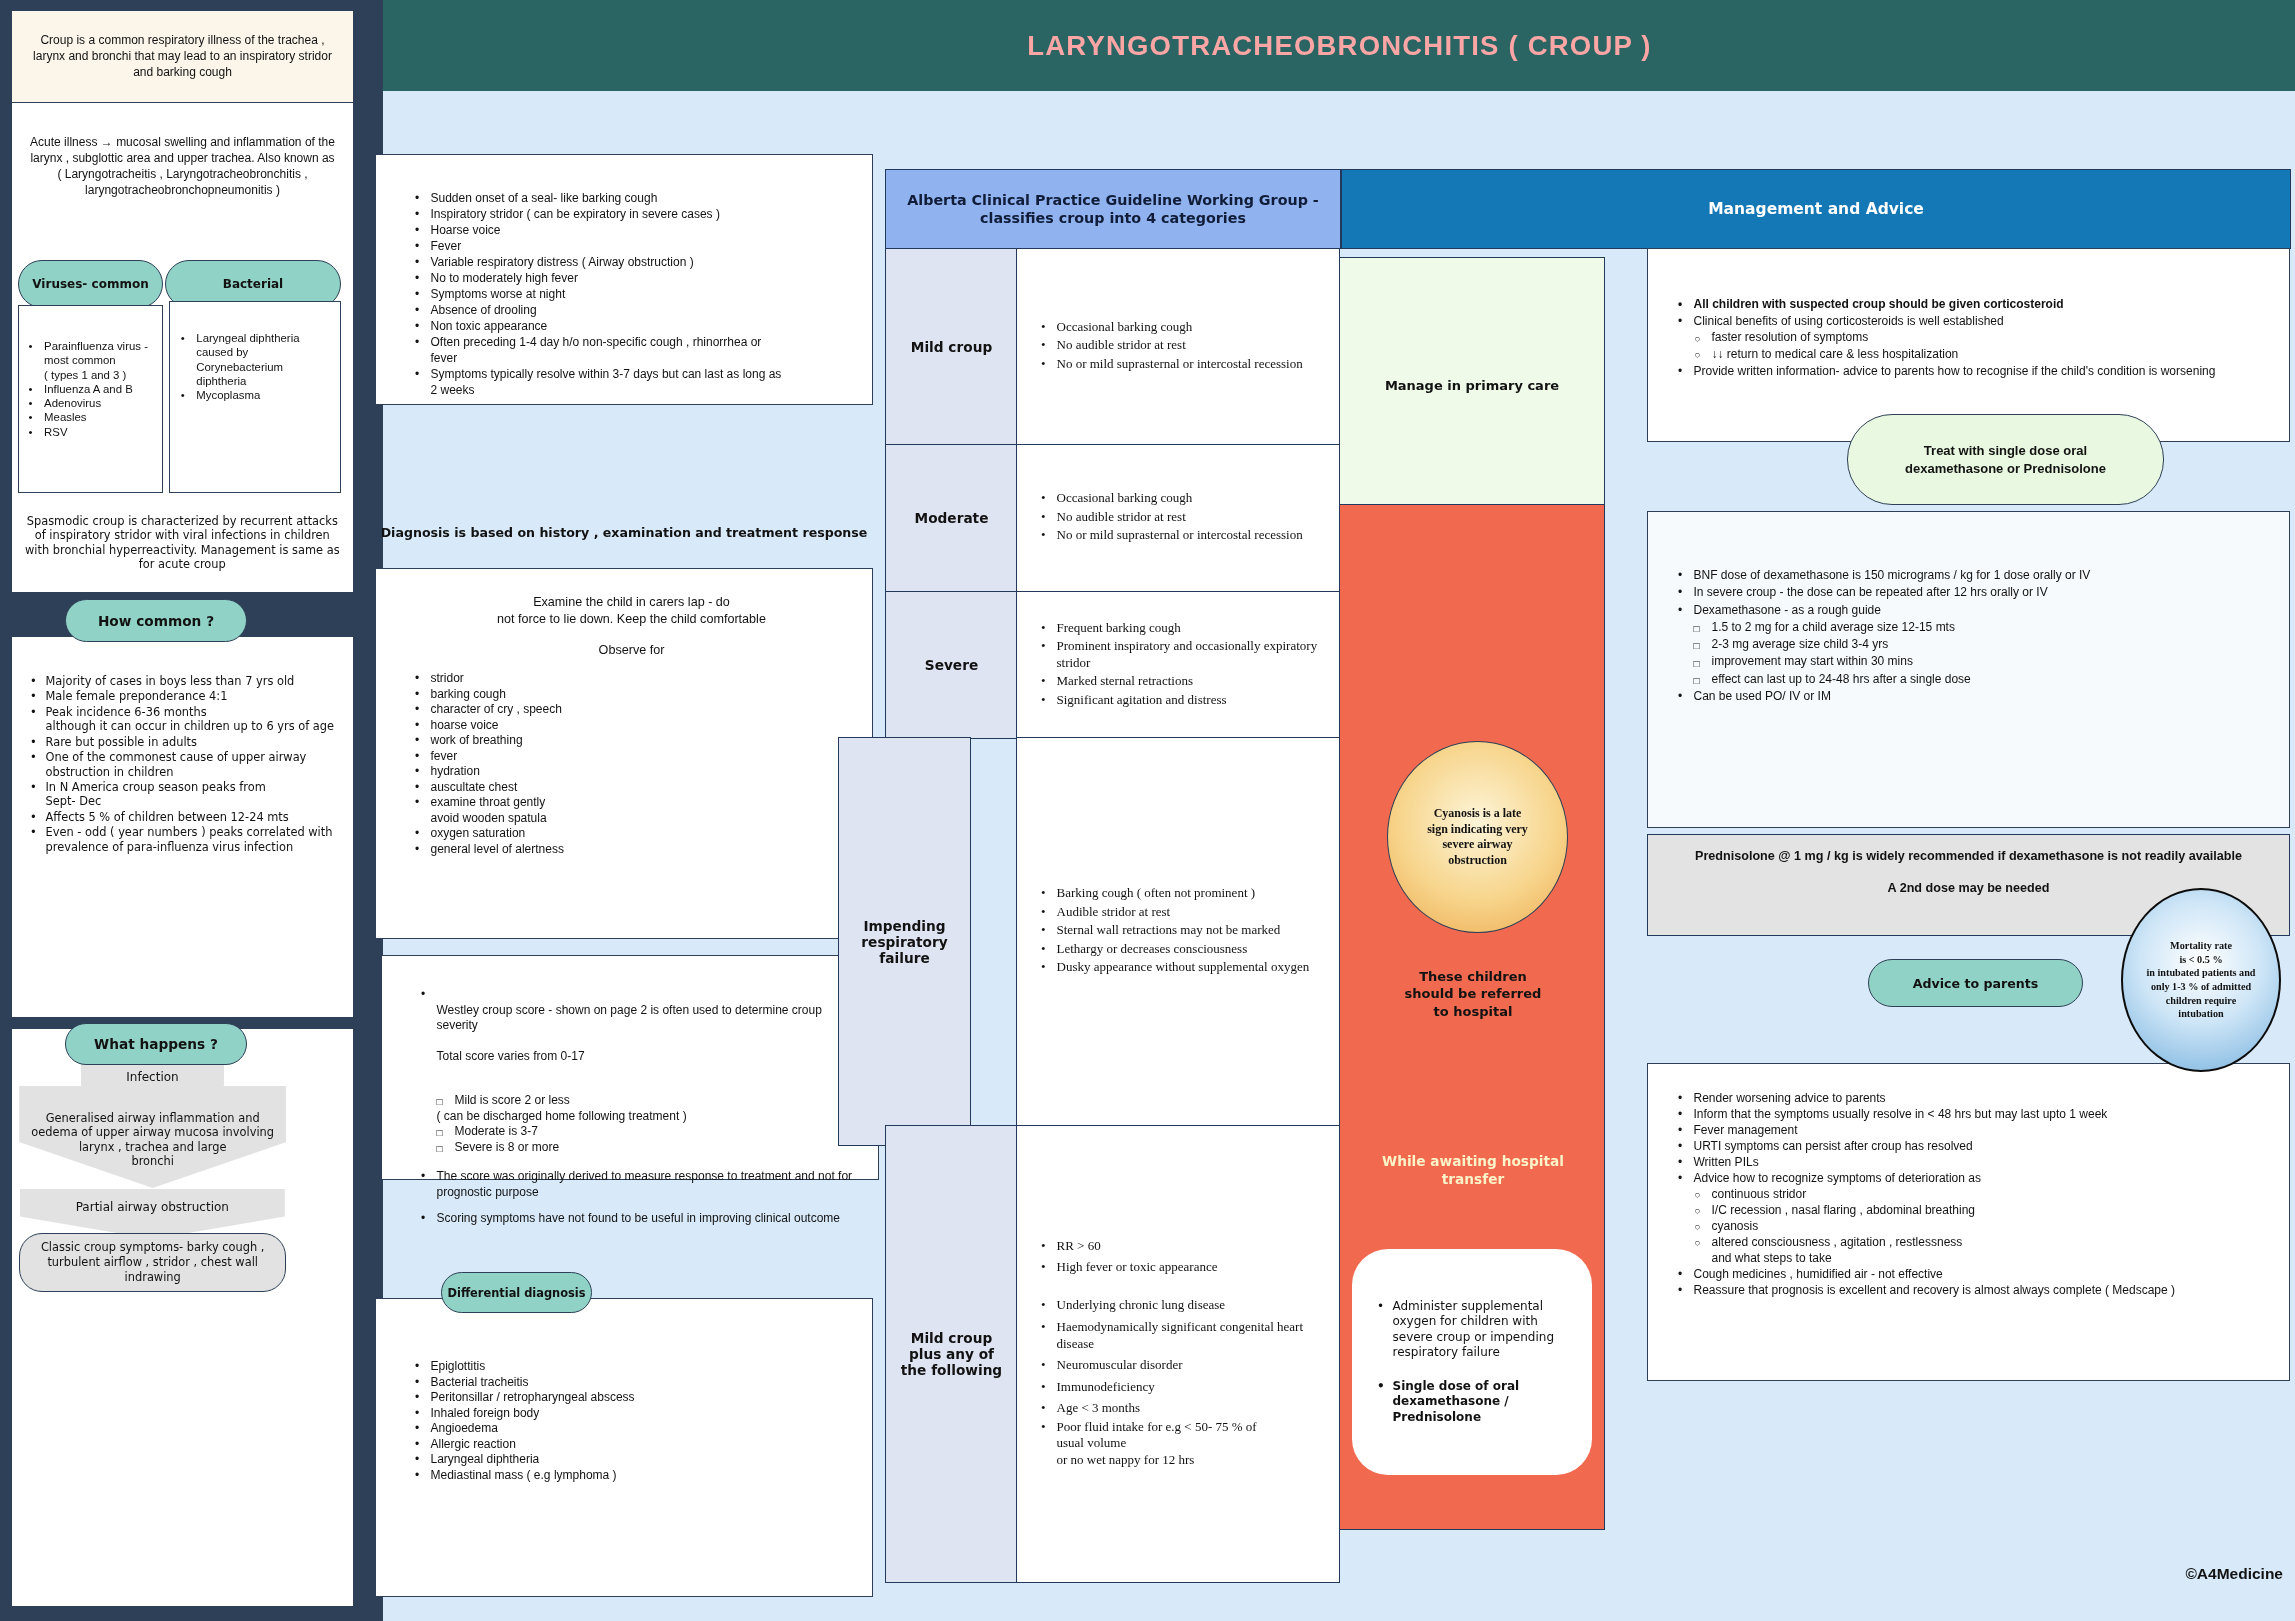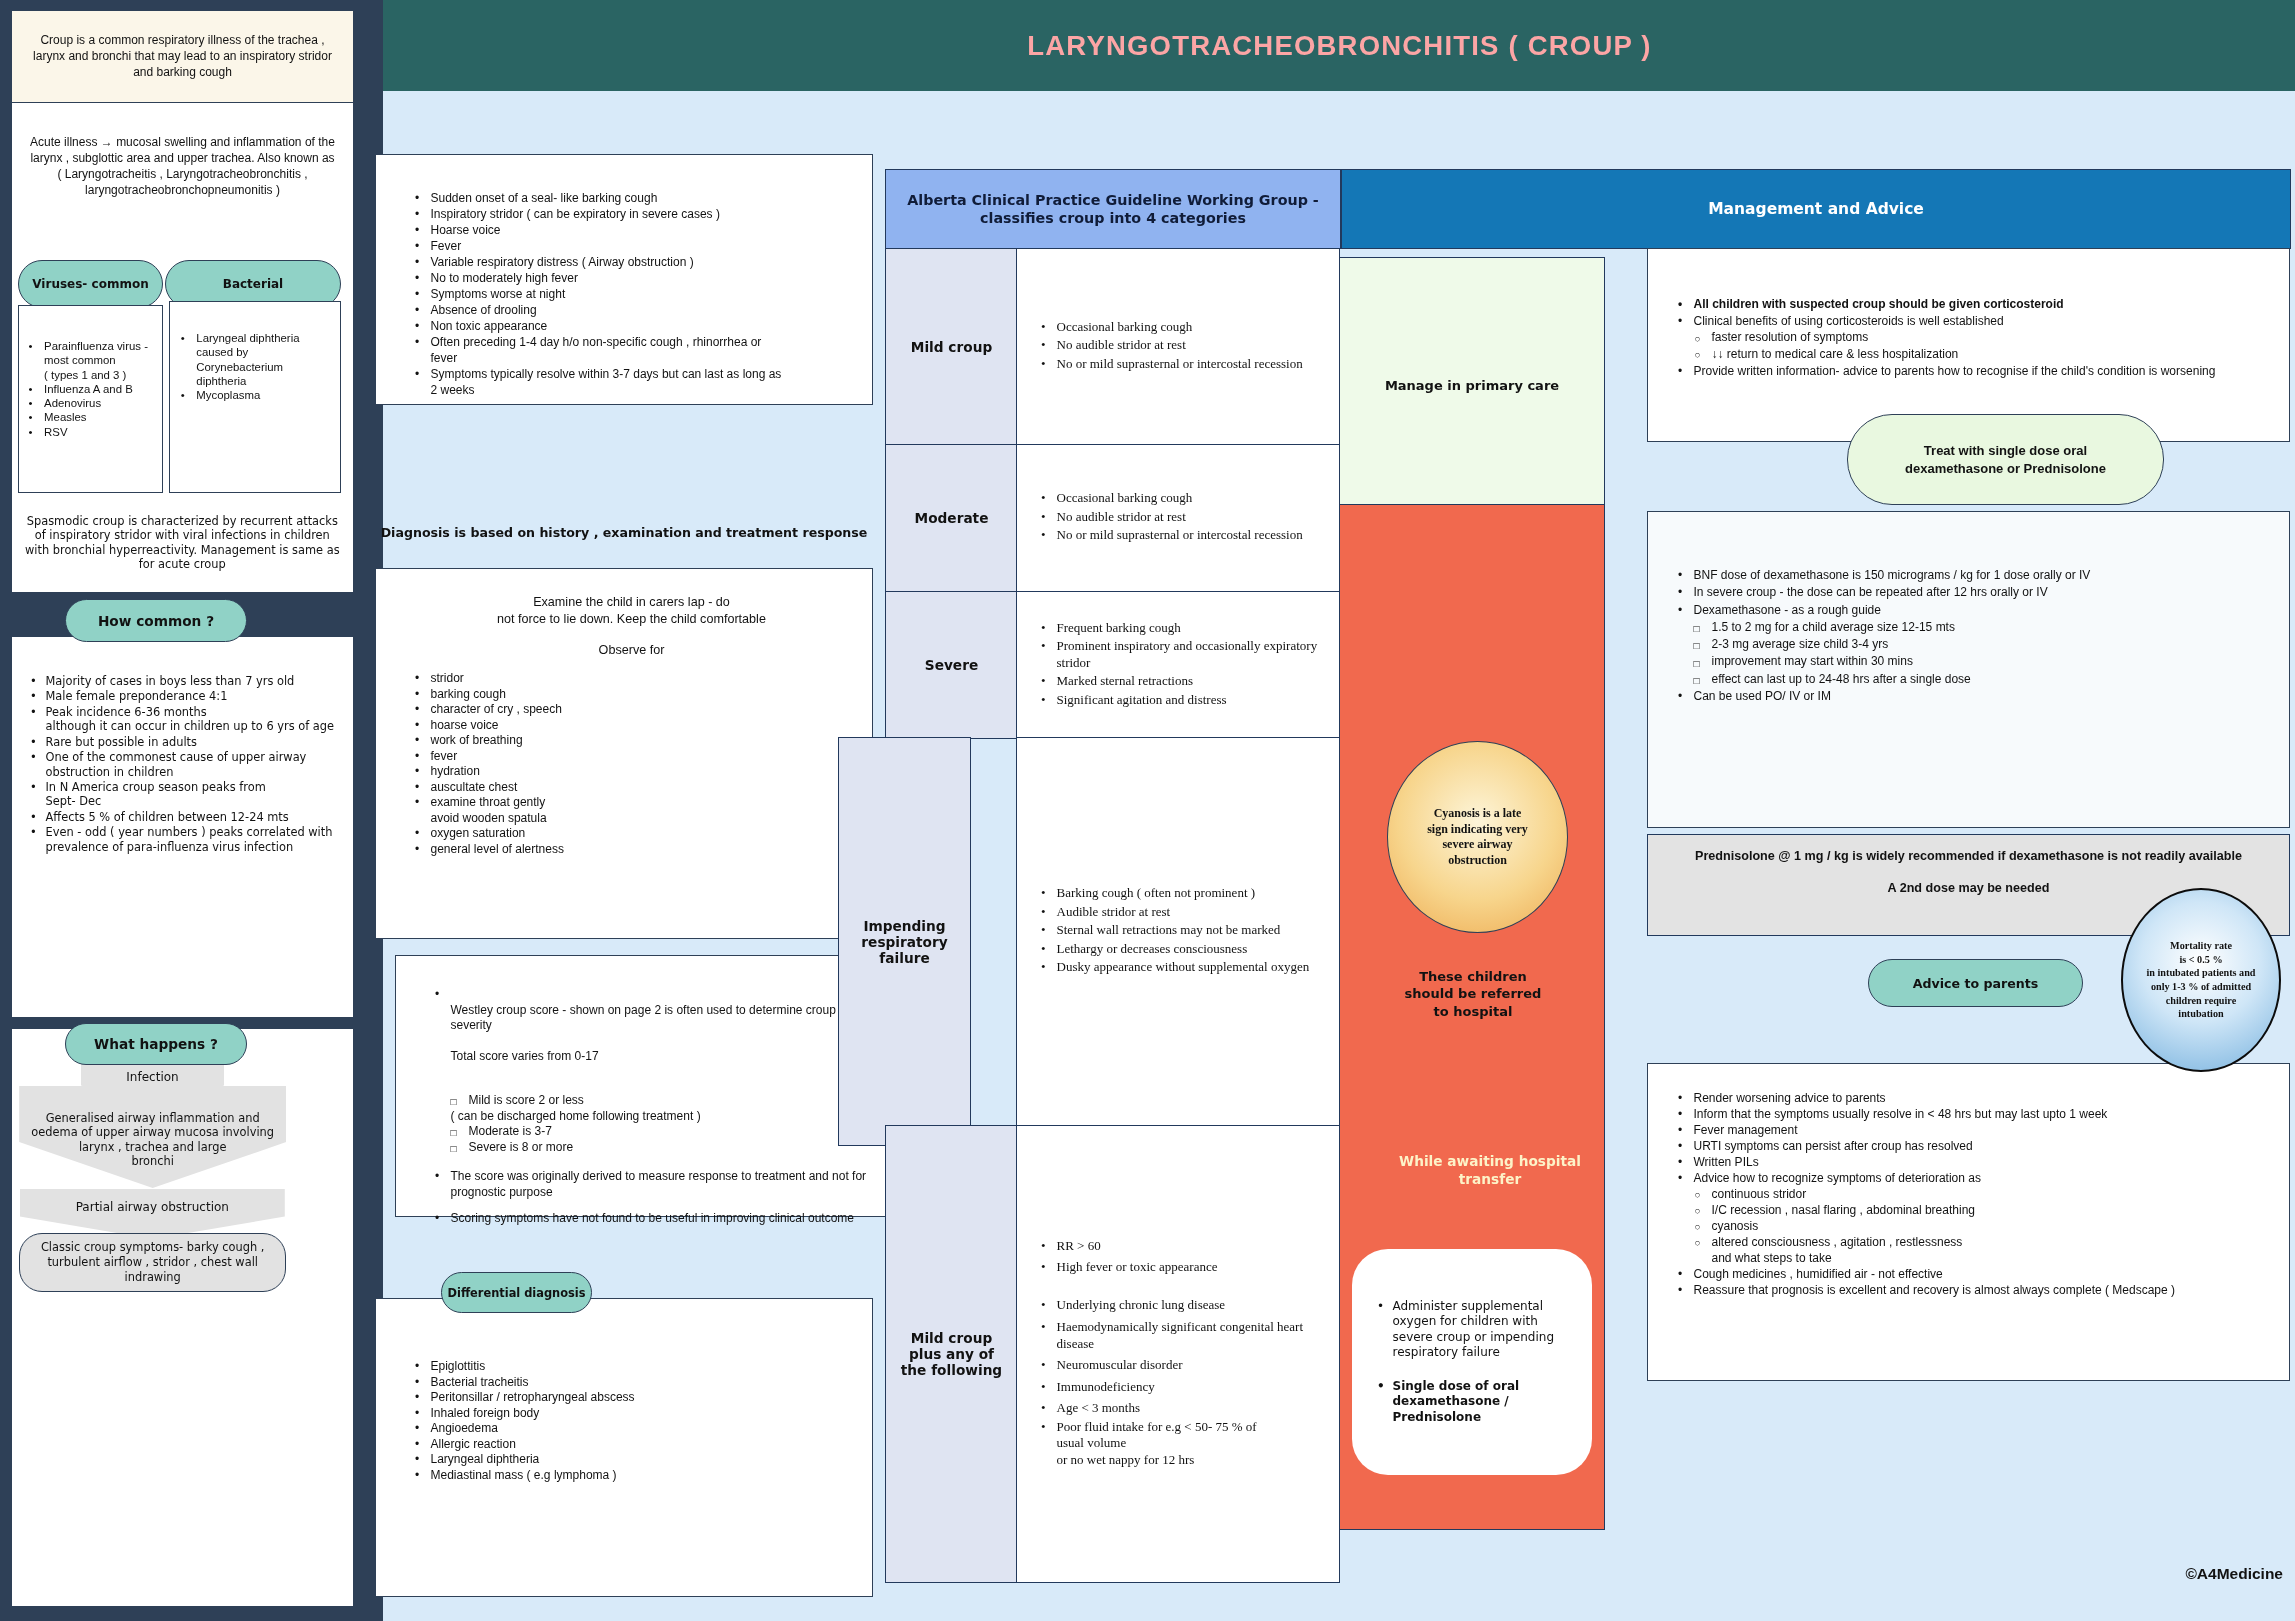--- a/index.html
+++ b/index.html
@@ -165,21 +165,21 @@
       <li>fever</li>
       <li>hydration</li>
       <li>auscultate chest</li>
       <li>examine throat gently
 avoid wooden spatula</li>
       <li>oxygen saturation</li>
       <li>general level of alertness</li>
     </ul>
   </div>
 
-  <div class="abs whitebox bordered" style="left:395px;top:955px;width:498px;height:262px;padding:31px 21px 0 33px;font-size:12px;line-height:15.5px">
+  <div class="abs whitebox bordered" style="left:381px;top:955px;width:498px;height:225px;padding:31px 21px 0 33px;font-size:12px;line-height:15.5px">
     <ul class="bl">
       <li>
         <div>Westley croup score - shown on page 2 is often used to determine croup severity</div>
         <div>Total score varies from 0-17</div>
       </li>
     </ul>
     <div style="height:13px"></div>
     <div class="chkline" style="margin-left:21.5px">Mild is score 2 or less</div>
     <div style="margin-left:21.5px">( can be discharged home following treatment )</div>
     <div class="chkline" style="margin-left:21.5px">Moderate is 3-7</div>
@@ -284,21 +284,21 @@
   </div>
 
   <div class="abs orangecell tcell" style="left:1339px;top:504px;width:266px;height:1026px">
     <div class="abs ellipse cyan-ellipse wide bold pre" style="left:47px;top:236px;width:181px;height:192px;font-size:12px;line-height:15.5px">Cyanosis is a late
 sign indicating very
 severe airway
 obstruction</div>
     <div class="abs ctext wide bold pre" style="left:9px;top:463px;width:248px;font-size:13px;line-height:17.3px">These children
 should be referred
 to hospital</div>
-    <div class="abs ctext wide bold pre" style="left:26px;top:647px;width:248px;font-size:13.7px;line-height:18px;color:#fdf3c8">While awaiting hospital
+    <div class="abs ctext wide bold pre" style="left:9px;top:647px;width:248px;font-size:13.7px;line-height:18px;color:#fdf3c8">While awaiting hospital
 transfer</div>
     <div class="abs whitebox center" style="left:12px;top:744px;width:240px;height:226px;border-radius:36px;padding:0 19px">
       <ul class="bl wide" style="font-size:12px;line-height:15.5px;text-align:left">
         <li style="margin-bottom:18px">Administer supplemental oxygen for children with severe croup or impending respiratory failure</li>
         <li class="bold">Single dose of oral dexamethasone / Prednisolone</li>
       </ul>
     </div>
   </div>
 
   <div class="abs rbox" style="left:1647px;top:248px;width:643px;height:194px;padding:47px 24px 0 24px;font-size:12px;line-height:16.7px">

